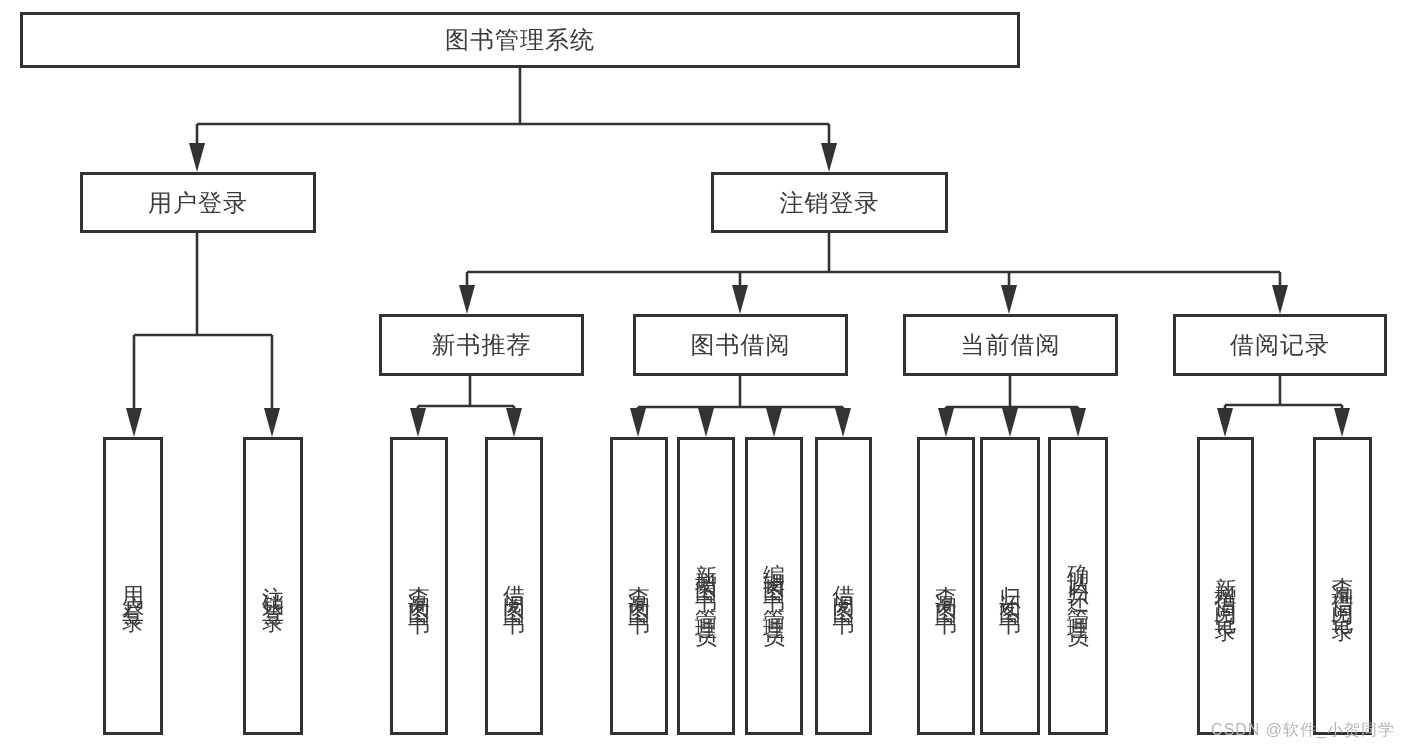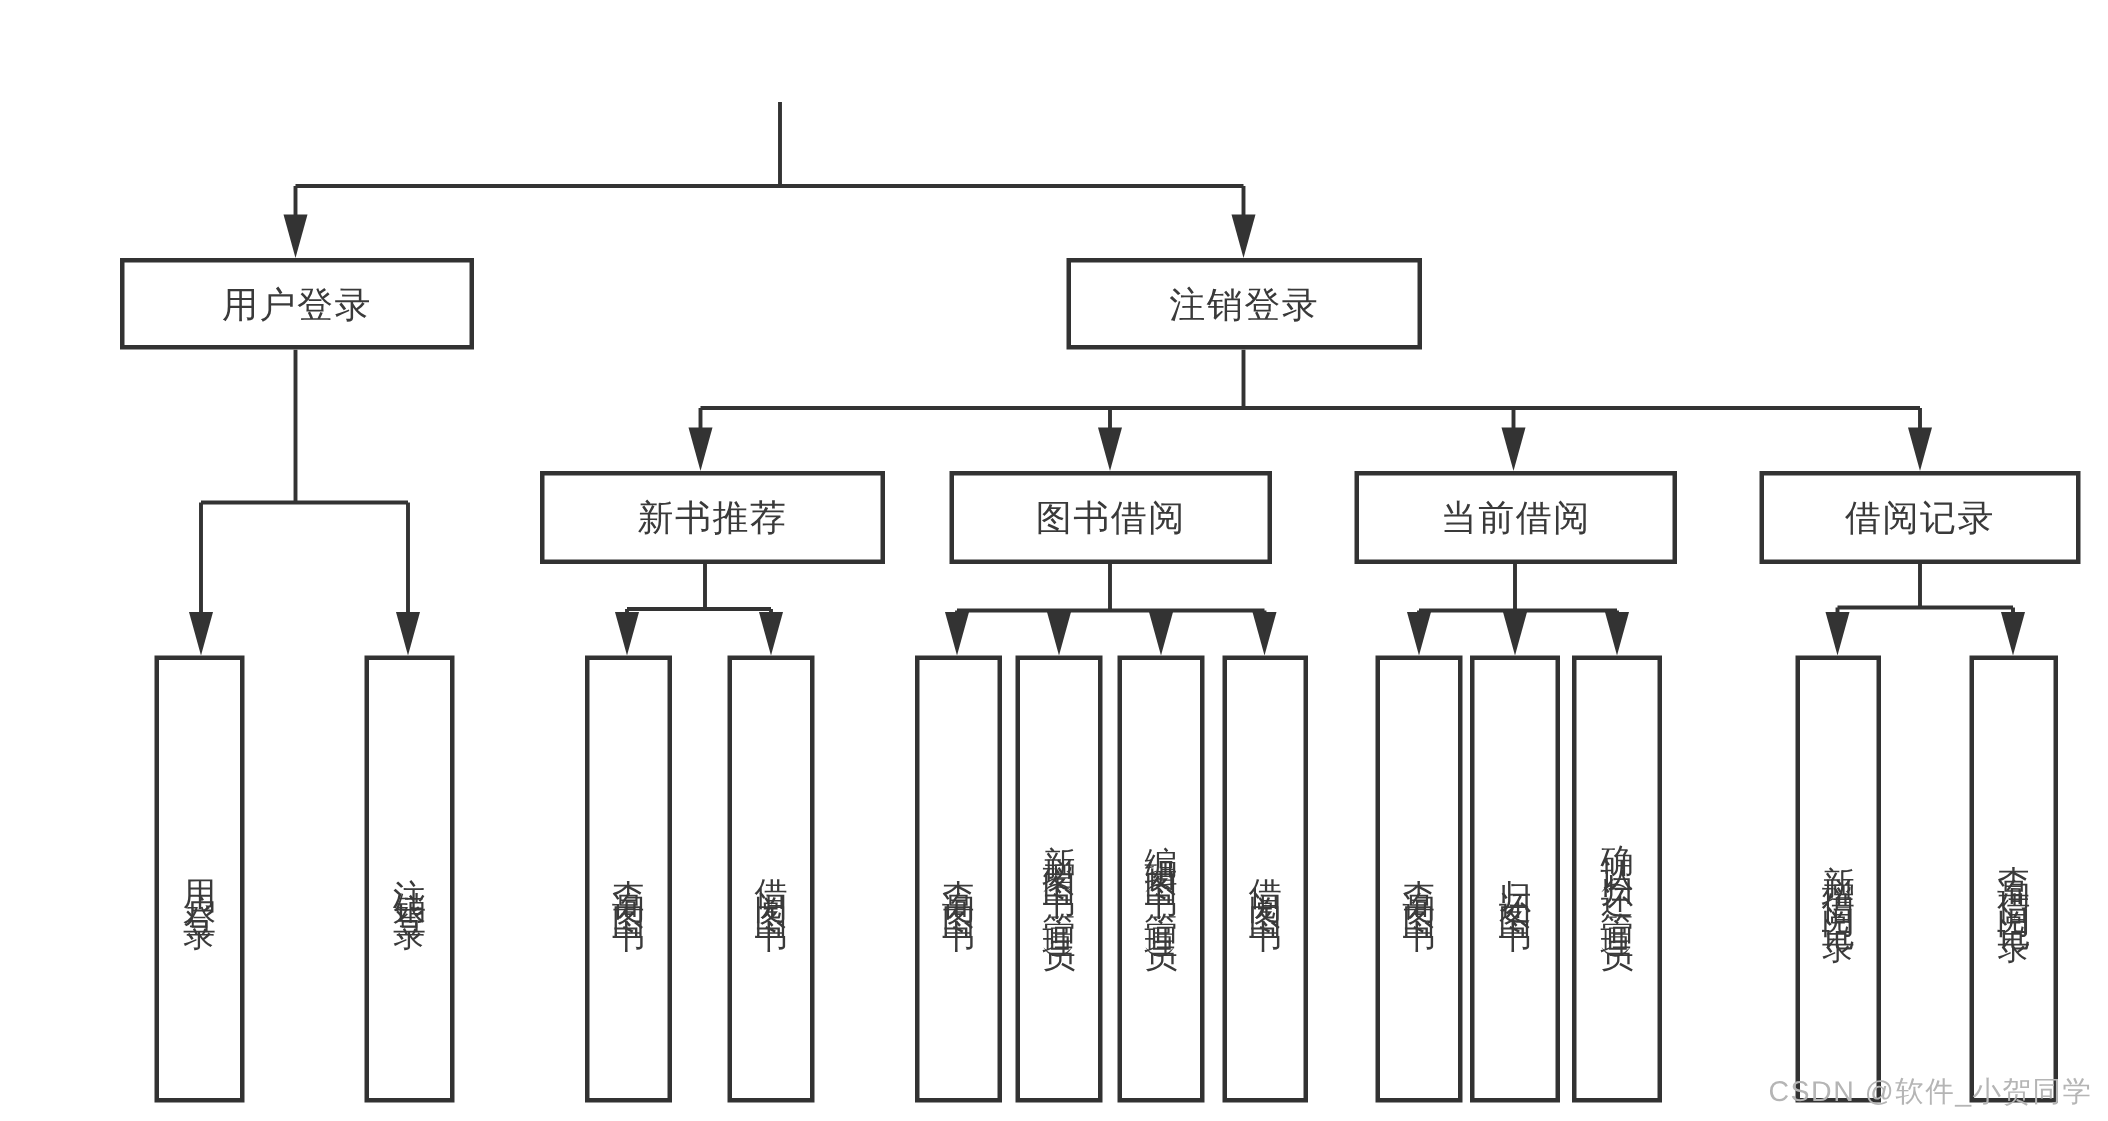--- a/index.html
+++ b/index.html
@@ -29,21 +29,21 @@
   .box.h span{
     font-size:24px;color:var(--text);letter-spacing:1px;white-space:nowrap;
   }
   .box.v span{
     writing-mode:vertical-rl;
     font-size:22px;color:var(--text);
     letter-spacing:9px;line-height:1;
   }
   .watermark{
     position:absolute;right:10px;bottom:6px;
-    font-size:19px;color:var(--watermark);
+    font-size:16px;color:var(--watermark);
     letter-spacing:1px;white-space:nowrap;z-index:5;
   }
 </style>
 </head>
 <body>
 
 <div class="stage">
 
   <svg class="connector-layer" viewBox="0 0 1405 747">
     <g class="connector">
@@ -81,29 +81,32 @@
       <polygon points="1002,408 1018,408 1010,437"></polygon>
       <polygon points="1070,408 1086,408 1078,437"></polygon>
     </g>
     <g class="connector">
       <path d="M1280 376 V405 M1225 405 H1342 M1225 405 V412 M1342 405 V412"></path>
       <polygon points="1217,408 1233,408 1225,437"></polygon>
       <polygon points="1334,408 1350,408 1342,437"></polygon>
     </g>
   </svg>
 
+  <div class="box h" style="left:20px;top:12px;width:1000px;height:56px">
+    <span>图书管理系统</span>
+  </div>
 
   <div class="box h" style="left:80px;top:172px;width:236px;height:61px">
     <span>用户登录</span>
   </div>
   <div class="box h" style="left:711px;top:172px;width:237px;height:61px">
     <span>注销登录</span>
   </div>
 
-  <div class="box h" style="left:360px;top:314px;width:230px;height:62px">
+  <div class="box h" style="left:379px;top:314px;width:205px;height:62px">
     <span>新书推荐</span>
   </div>
   <div class="box h" style="left:633px;top:314px;width:215px;height:62px">
     <span>图书借阅</span>
   </div>
   <div class="box h" style="left:903px;top:314px;width:215px;height:62px">
     <span>当前借阅</span>
   </div>
   <div class="box h" style="left:1173px;top:314px;width:214px;height:62px">
     <span>借阅记录</span>

